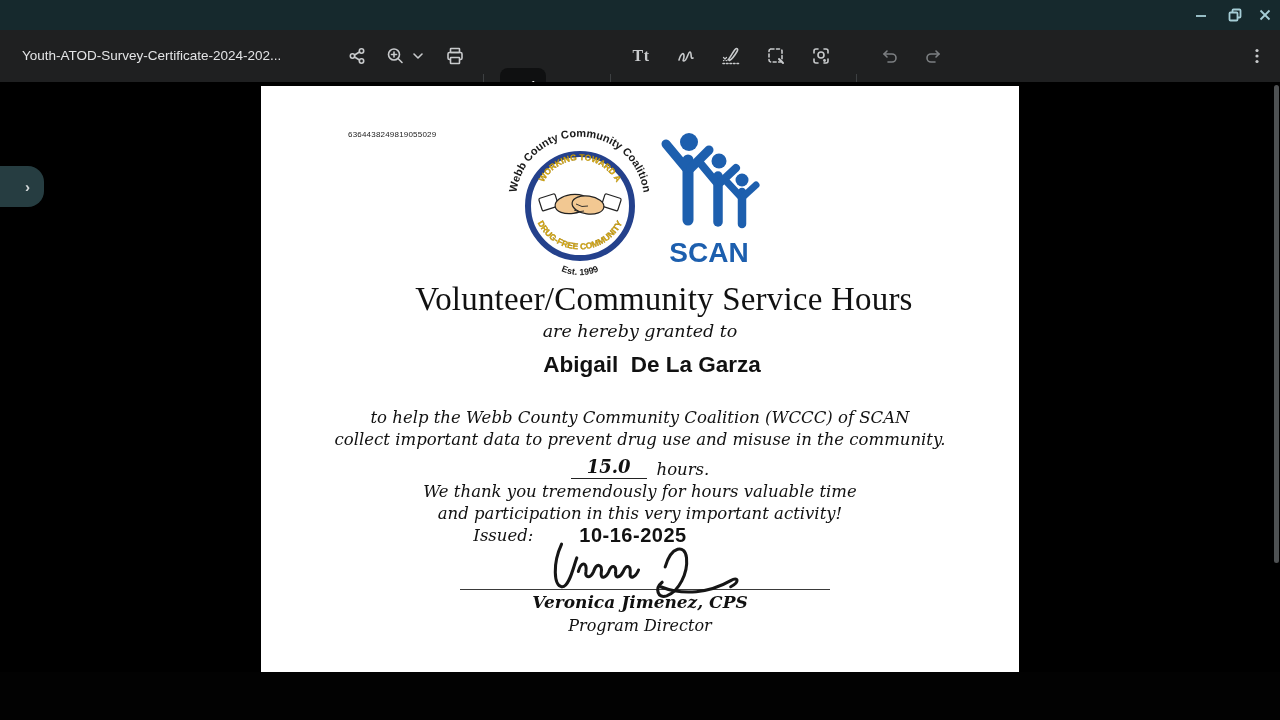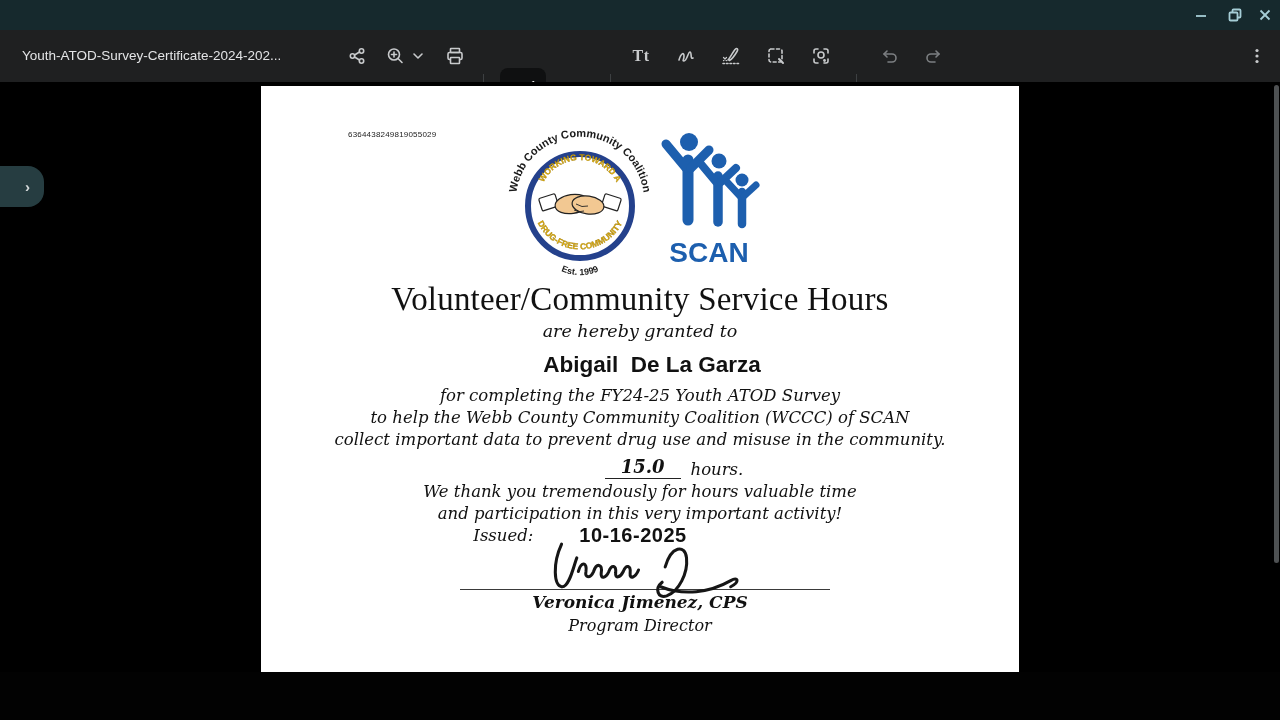--- a/index.html
+++ b/index.html
@@ -25,28 +25,28 @@
 
   
   #side-toggle { left:-14px; top:84px; width:58px; height:41px; background:#263d41; border-radius:0 16px 16px 0; display:flex; align-items:center; justify-content:flex-end; padding-right:14px; cursor:pointer; color:#d5dadb; font-size:15px; font-weight:bold; }
 
   
   #viewer { left:0; top:82px; width:1280px; height:590px; background:#000; }
   #doc-page { left:261px; top:4px; width:758px; height:586px; background:#ffffff; overflow:hidden; }
   #scrollbar { left:1274px; top:3px; width:5px; height:478px; background:#4e5153; border-radius:3px; cursor:pointer; }
 
   .cert { color:#111; text-align:center; }
-  .serif  { font-family:"Liberation Serif", serif; }
+  .serif  { font-family:"Liberation Serif", serif;margin-left:24px; }
   .dserif { font-family:"DejaVu Serif", serif; }
   #cert-number { left:87px; top:44px; font-size:8px; font-weight:normal; color:#222; letter-spacing:0.2px; }
   #cert-title { left:0; top:195px; width:758px; font-size:33px; letter-spacing:0.2px; }
   #granted-to { left:0; top:235px; width:758px; font-size:17.5px; font-style:italic; }
   #recipient { left:0; top:266px; width:758px; font-size:22.5px; font-weight:bold; white-space:pre;padding-left:24px; }
   .bodyline { left:0; width:758px; font-style:italic; font-size:16.5px; }
-  #hours-row { left:0; top:370px; width:758px; display:flex; justify-content:center; align-items:flex-end; gap:10px;margin-left:34px; }
+  #hours-row { left:0; top:370px; width:758px; display:flex; justify-content:center; align-items:flex-end; gap:10px; }
   #hours-value { font-style:italic; font-weight:bold; font-size:18px; border-bottom:1.6px solid #222; padding:0 16px 1px 16px; }
   #hours-label { font-style:italic; font-size:16.5px; }
   #issued-row { left:0; top:438px; width:638px; display:flex; justify-content:center; align-items:center; gap:14px; }
   #issued-label { font-style:italic; font-size:16.5px; }
   #issued-date { font-weight:bold; font-size:20px; letter-spacing:0.5px;margin-left:32px; }
   #sig-line { left:199px; top:503px; width:370px; height:0; border-top:1.6px solid #3a3a3a; }
   #signature-svg { left:277px; top:452px; }
   #signatory-name { left:0; top:506px; width:758px; font-size:17px; font-weight:bold; font-style:italic; }
   #signatory-title { left:0; top:530px; width:758px; font-size:16px; font-style:italic; }
 
@@ -222,21 +222,20 @@
           <line x1="83" y1="68" x2="70" y2="54" stroke-width="7"></line>
           <line x1="87" y1="68" x2="99" y2="57" stroke-width="7"></line>
         </g>
         <text x="52" y="134" text-anchor="middle" font-size="28" font-weight="bold" fill="#1d5fae" font-family="Liberation Sans, sans-serif">SCAN</text>
       </svg>
 
       <div id="cert-title" class="abs serif">Volunteer/Community Service Hours</div>
       <div id="granted-to" class="abs dserif">are hereby granted to</div>
       <div id="recipient" class="abs">Abigail  De La Garza</div>
 
-      <div class="bodyline abs dserif" style="top:300px">for completing the FY24-25 Youth ATOD Survey</div>
       <div class="bodyline abs dserif" style="top:322px">to help the Webb County Community Coalition (WCCC) of SCAN</div>
       <div class="bodyline abs dserif" style="top:344px">collect important data to prevent drug use and misuse in the community.</div>
 
       <div id="hours-row" class="abs dserif">
         <span id="hours-value">15.0</span>
         <span id="hours-label">hours.</span>
       </div>
 
       <div class="bodyline abs dserif" style="top:396px">We thank you tremendously for hours valuable time</div>
       <div class="bodyline abs dserif" style="top:418px">and participation in this very important activity!</div>

